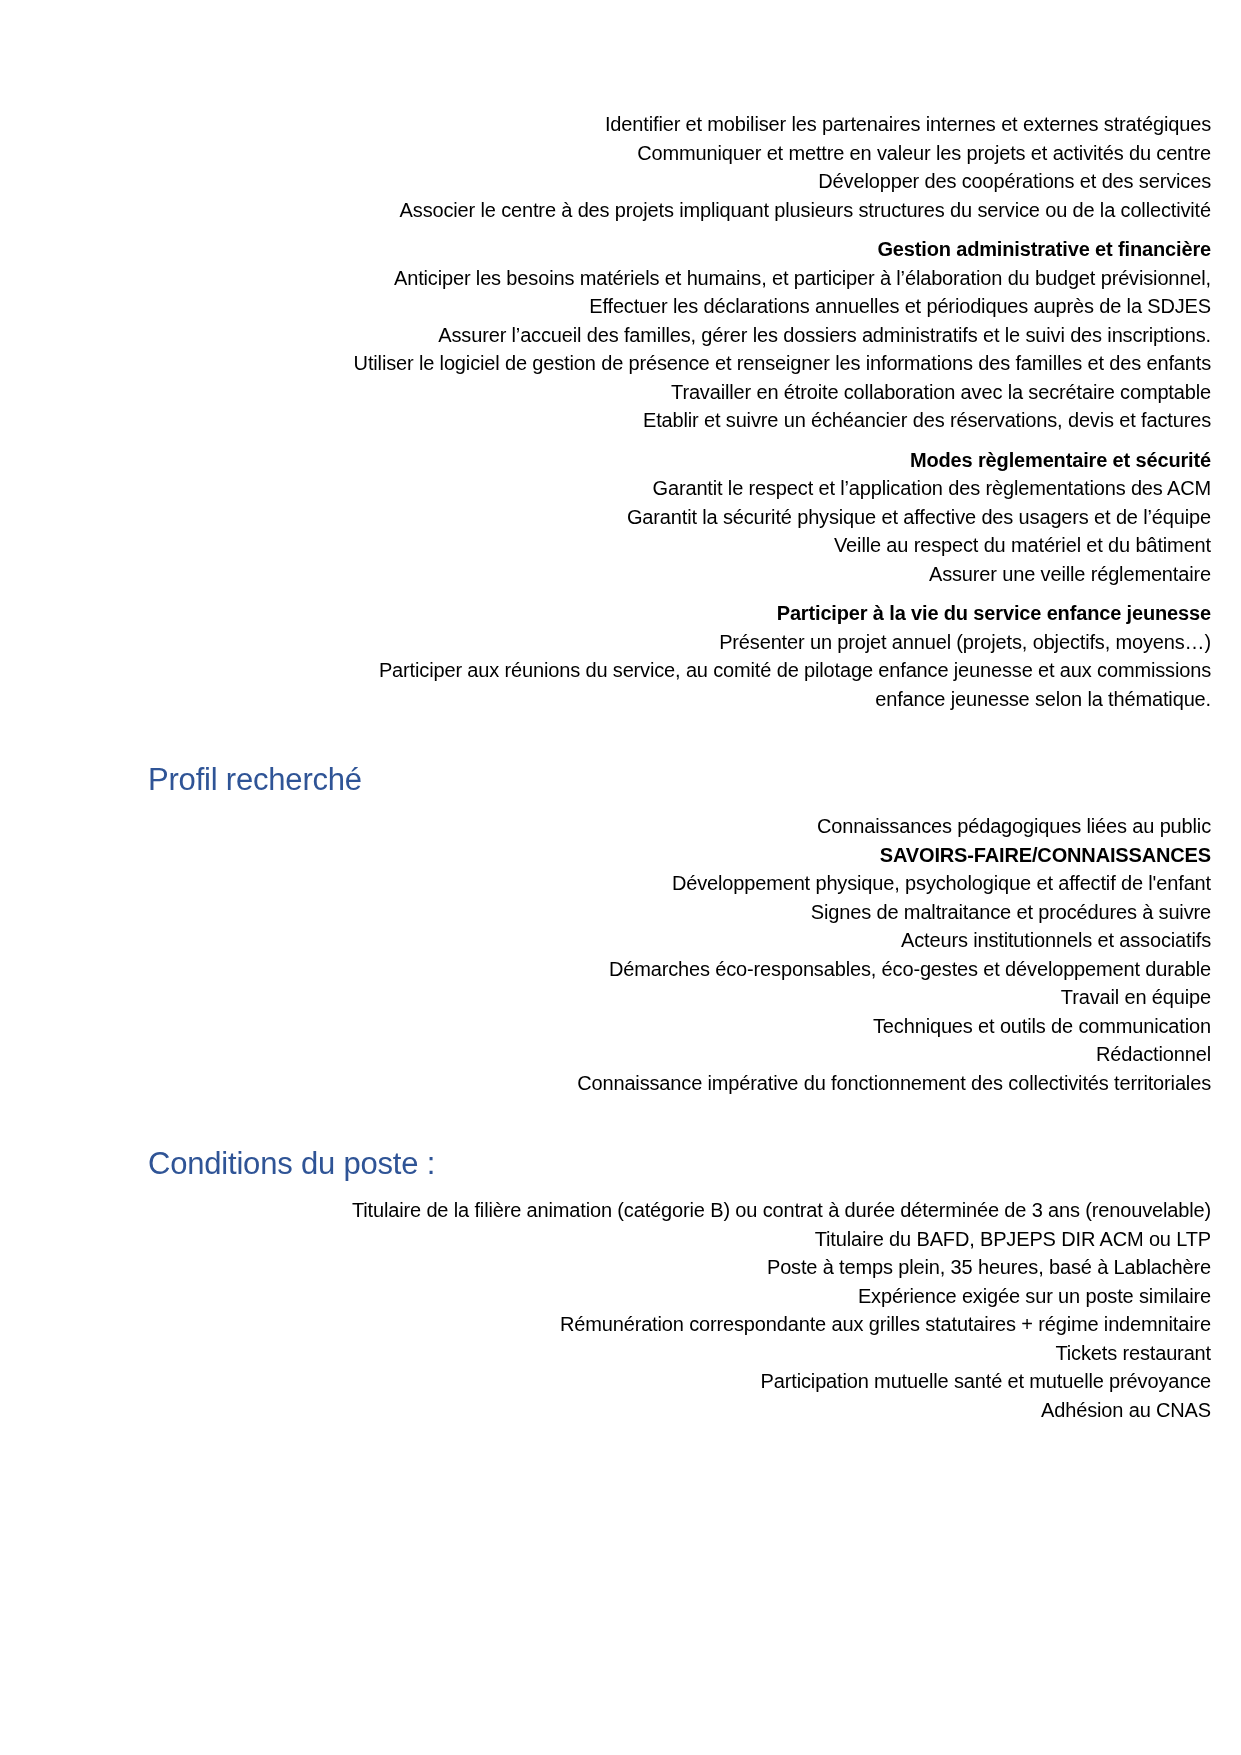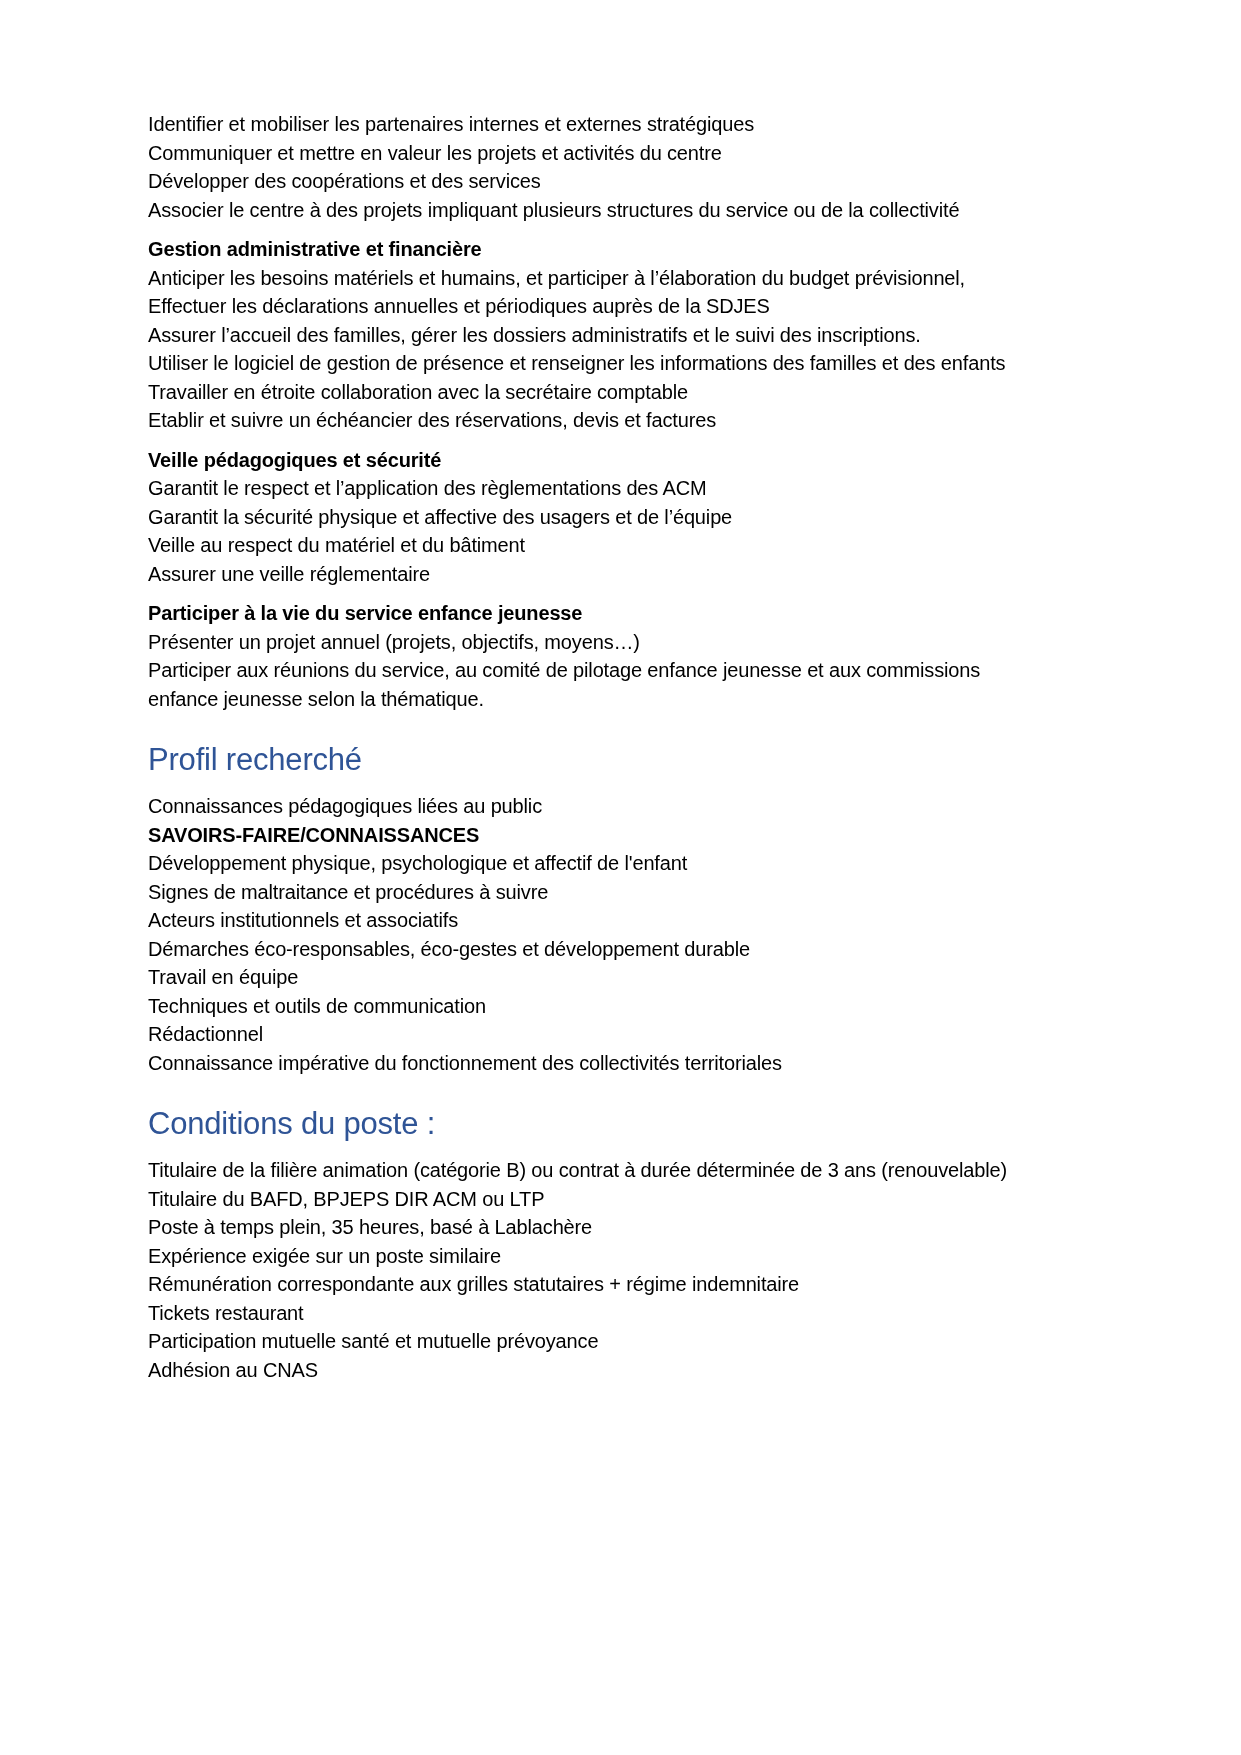--- a/index.html
+++ b/index.html
@@ -17,34 +17,35 @@
     font-family: "Liberation Sans", sans-serif;
     color: #000000;
     overflow: hidden;
   }
   .line {
     font-size: 20px;
     line-height: 28.5px;
     height: 28.5px;
     white-space: nowrap;
     letter-spacing: -0.15px;
+    text-align: right;
   }
   .bold {
     font-weight: bold;
   }
   .section {
     margin-top: 11px; 
   }
   .blue-heading {
     font-size: 31px;
     line-height: 40px;
     height: 40px;
     font-weight: 400;
     color: #2F5496;
-    margin: 27px 0 12px 0;
+    margin: 47px 0 12px 0;
     white-space: nowrap;
     letter-spacing: -0.2px;
     font-family: "Liberation Sans", sans-serif;
   }
 </style>
 </head>
 <body>
 
 <div class="page">
 
@@ -59,21 +60,21 @@
     <div class="line bold">Gestion administrative et financière</div>
     <div class="line">Anticiper les besoins matériels et humains, et participer à l’élaboration du budget prévisionnel,</div>
     <div class="line">Effectuer les déclarations annuelles et périodiques auprès de la SDJES</div>
     <div class="line">Assurer l’accueil des familles, gérer les dossiers administratifs et le suivi des inscriptions.</div>
     <div class="line">Utiliser le logiciel de gestion de présence et renseigner les informations des familles et des enfants</div>
     <div class="line">Travailler en étroite collaboration avec la secrétaire comptable</div>
     <div class="line">Etablir et suivre un échéancier des réservations, devis et factures</div>
   </div>
 
   <div class="section">
-    <div class="line bold">Veille pédagogiques et sécurité</div>
+    <div class="line bold">Modes règlementaire et sécurité</div>
     <div class="line">Garantit le respect et l’application des règlementations des ACM</div>
     <div class="line">Garantit la sécurité physique et affective des usagers et de l’équipe</div>
     <div class="line">Veille au respect du matériel et du bâtiment</div>
     <div class="line">Assurer une veille réglementaire</div>
   </div>
 
   <div class="section">
     <div class="line bold">Participer à la vie du service enfance jeunesse</div>
     <div class="line">Présenter un projet annuel (projets, objectifs, moyens…)</div>
     <div class="line">Participer aux réunions du service, au comité de pilotage enfance jeunesse et aux commissions</div>

